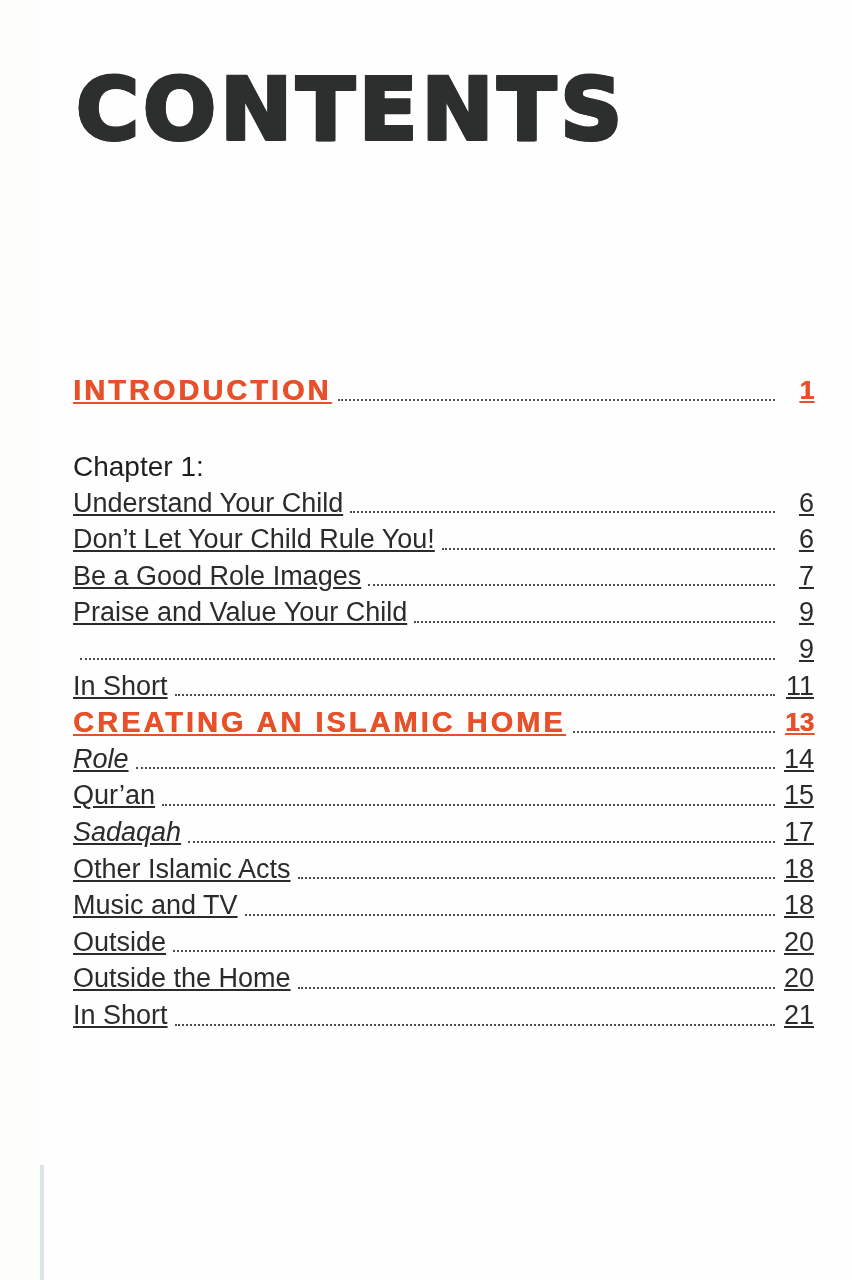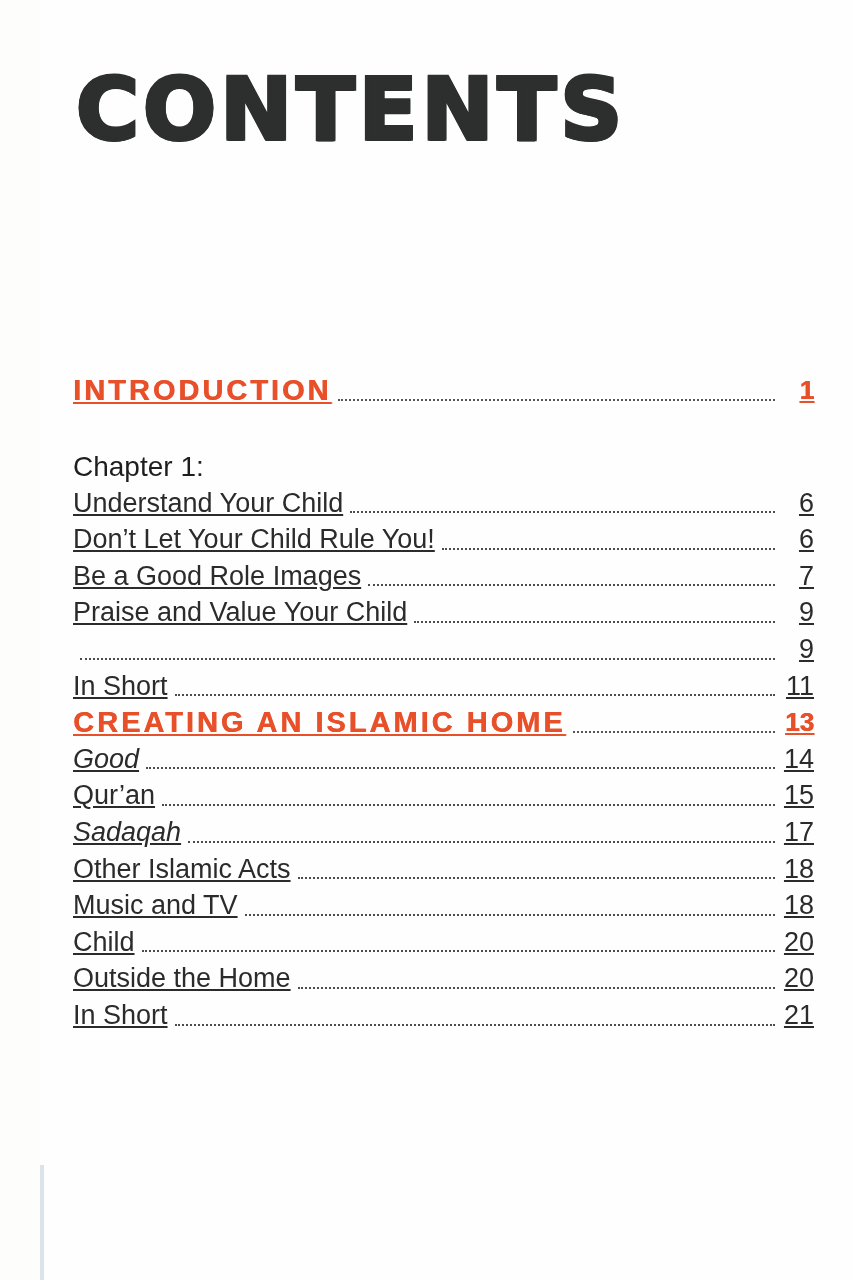--- a/index.html
+++ b/index.html
@@ -107,21 +107,21 @@
         <span class="lbl">In Short</span>
         <span class="leader"></span>
         <span class="pg">11</span>
       </div>
       <div class="toc-row heading-row">
         <span class="lbl">CREATING AN ISLAMIC HOME</span>
         <span class="leader"></span>
         <span class="pg">13</span>
       </div>
       <div class="toc-row entry italic">
-        <span class="lbl">Good</span>
+        <span class="lbl">Role</span>
         <span class="leader"></span>
         <span class="pg">14</span>
       </div>
       <div class="toc-row entry">
         <span class="lbl">Qur’an</span>
         <span class="leader"></span>
         <span class="pg">15</span>
       </div>
       <div class="toc-row entry italic">
         <span class="lbl">Sadaqah</span>
@@ -132,21 +132,21 @@
         <span class="lbl">Other Islamic Acts</span>
         <span class="leader"></span>
         <span class="pg">18</span>
       </div>
       <div class="toc-row entry">
         <span class="lbl">Music and TV</span>
         <span class="leader"></span>
         <span class="pg">18</span>
       </div>
       <div class="toc-row entry">
-        <span class="lbl">Child</span>
+        <span class="lbl">Outside</span>
         <span class="leader"></span>
         <span class="pg">20</span>
       </div>
       <div class="toc-row entry">
         <span class="lbl">Outside the Home</span>
         <span class="leader"></span>
         <span class="pg">20</span>
       </div>
       <div class="toc-row entry">
         <span class="lbl">In Short</span>

